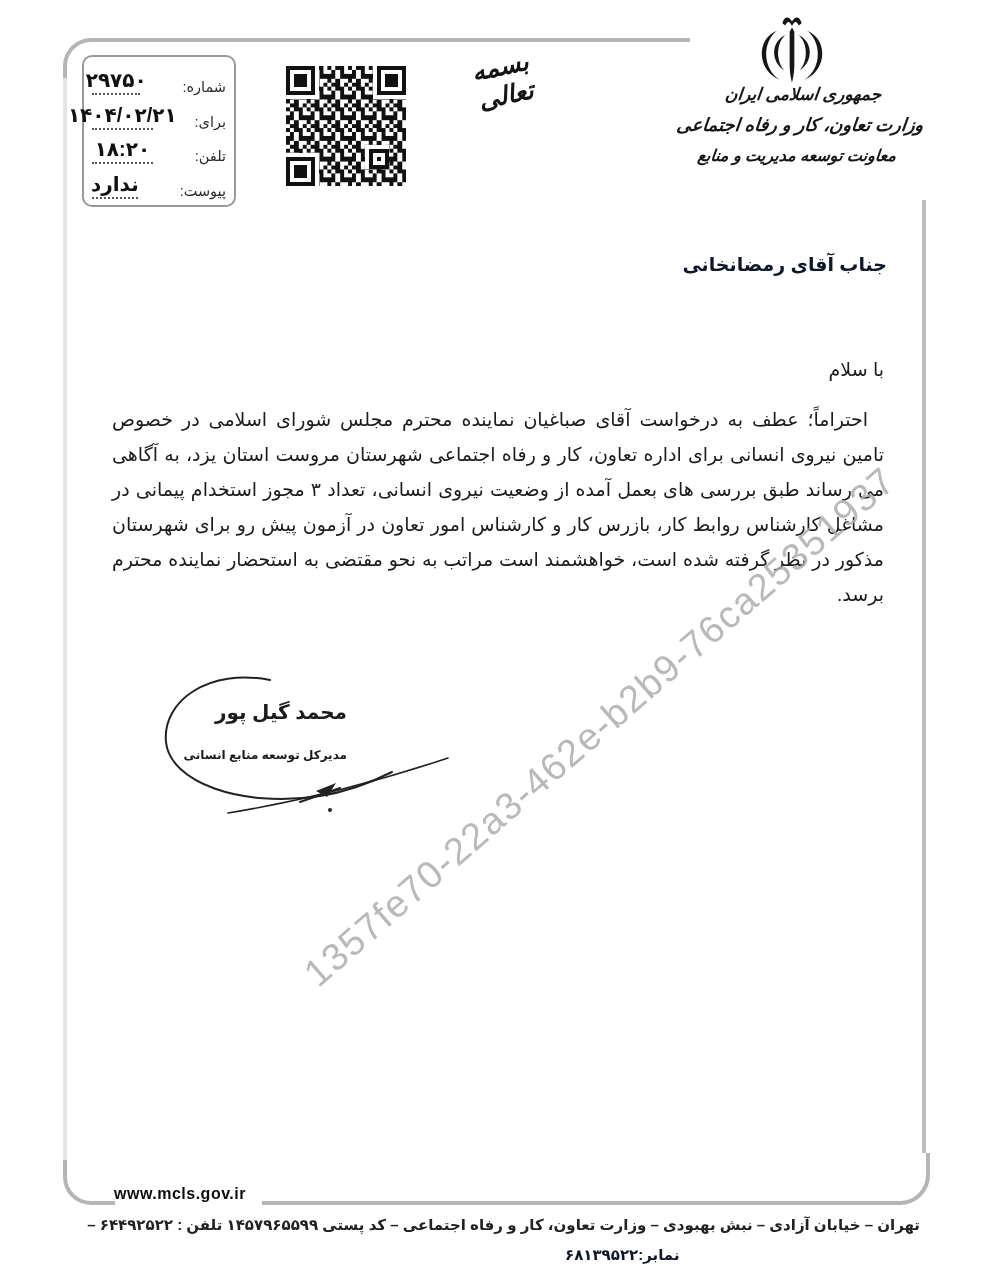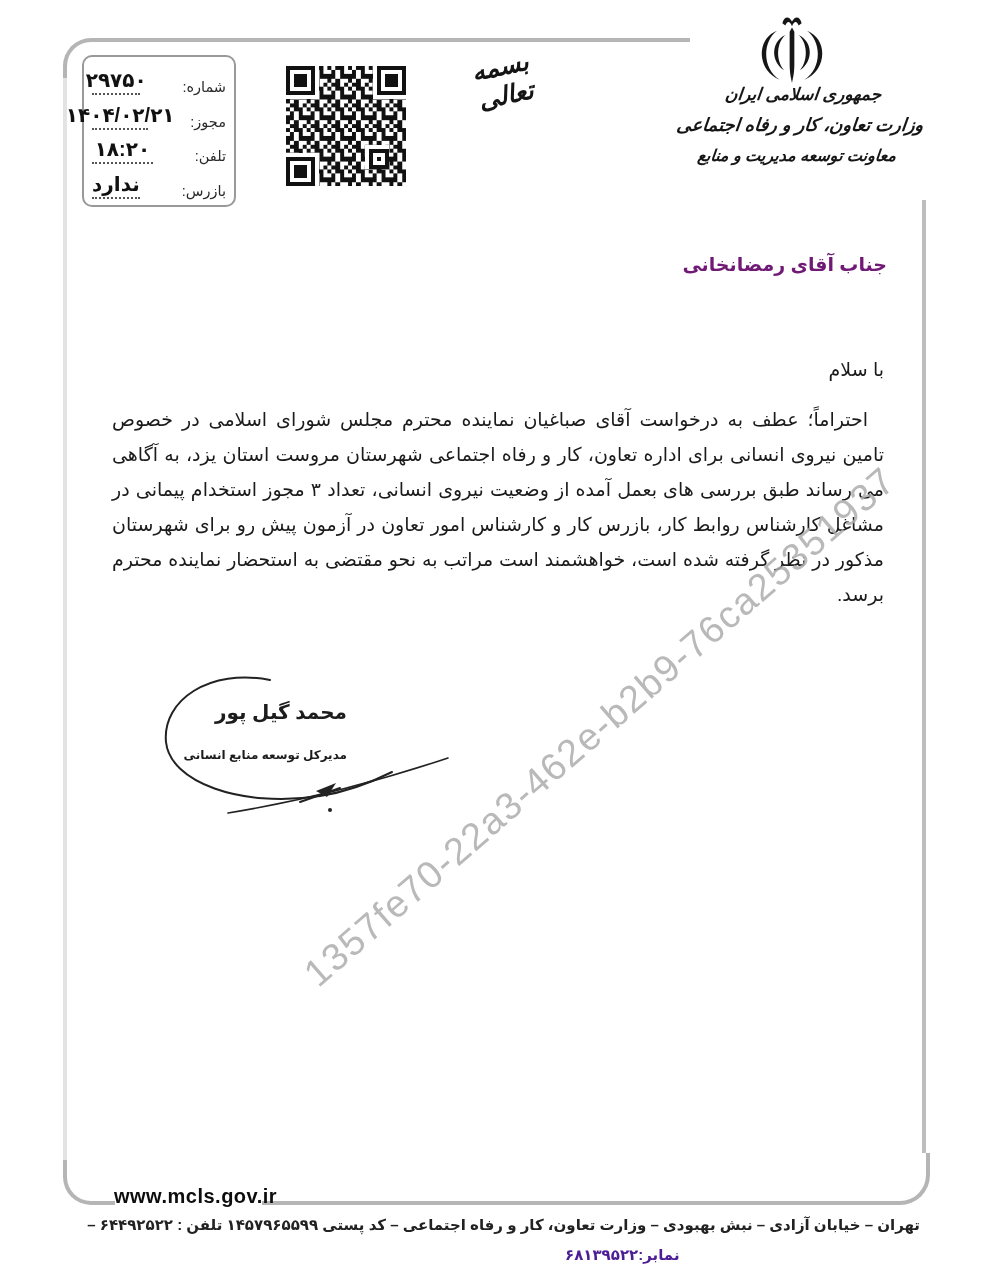--- a/index.html
+++ b/index.html
@@ -47,43 +47,43 @@
   .org-block{
     position:absolute;left:645px;top:80px;width:310px;text-align:center;direction:rtl;
     font-weight:bold;font-style:italic;color:#161616;transform:skewX(-6deg);
   }
   .org-l1{font-size:17px;line-height:30px;}
   .org-l2{font-size:18px;line-height:31px;}
   .org-l3{font-size:16px;line-height:30px;}
 
   
   .recipient{position:absolute;right:102px;top:248px;direction:rtl;text-align:right;
-    font-weight:bold;font-size:19px;line-height:34px;color:#701a75;}
+    font-weight:bold;font-size:19px;line-height:34px;color:#0f172a;}
   .salutation{position:absolute;right:105px;top:358px;direction:rtl;font-size:19px;}
   .body-text{
     position:absolute;right:105px;top:402px;width:772px;direction:rtl;
     font-size:19px;line-height:35px;text-align:justify;text-indent:16px;color:#1b1b1b;
   }
 
   
   .sig-svg{position:absolute;left:150px;top:660px;width:320px;height:180px;}
   .sig-name{position:absolute;right:642px;top:700px;direction:rtl;font-weight:bold;font-size:20px;white-space:nowrap;}
   .sig-title{position:absolute;right:642px;top:748px;direction:rtl;font-weight:bold;font-size:12px;white-space:nowrap;}
 
   
   .watermark{
     position:absolute;left:600px;top:727px;transform:translate(-50%,-50%) rotate(-41deg);
     font-size:38px;letter-spacing:1.5px;color:#adadad;opacity:.85;white-space:nowrap;z-index:5;
     font-family:"Liberation Sans","DejaVu Sans",sans-serif;
   }
 
   
-  .site{position:absolute;left:114px;top:1185px;font-weight:bold;font-size:20px;color:#0d0d0d;letter-spacing:.5px;}
+  .site{position:absolute;left:114px;top:1185px;font-weight:bold;font-size:16px;color:#0d0d0d;letter-spacing:.5px;}
   .address{position:absolute;right:69px;top:1216px;direction:rtl;font-weight:bold;font-size:15px;color:#222;white-space:nowrap;text-align:right;}
-  .fax{position:absolute;left:565px;top:1246px;direction:rtl;font-weight:bold;font-size:15px;color:#4c1d95;white-space:nowrap;}
+  .fax{position:absolute;left:565px;top:1246px;direction:rtl;font-weight:bold;font-size:15px;color:#0f172a;white-space:nowrap;}
 </style>
 </head>
 <body>
 
 <div class="page">
 
   <div class="bseg b-tl"></div>
   <div class="bseg b-top"></div>
   <div class="bseg b-left"></div>
   <div class="bseg b-bl"></div>
@@ -92,33 +92,33 @@
   <div class="bseg b-right"></div>
 
   <div class="meta-box">
     <div class="meta-row">
       <span class="meta-lbl">شماره:</span>
       <span class="meta-leader">
         <span class="meta-val">۲۹۷۵۰</span>
       </span>
     </div>
     <div class="meta-row">
-      <span class="meta-lbl">مجوز:</span>
+      <span class="meta-lbl">برای:</span>
       <span class="meta-leader">
         <span class="meta-val">۱۴۰۴/۰۲/۲۱</span>
       </span>
     </div>
     <div class="meta-row">
       <span class="meta-lbl">تلفن:</span>
       <span class="meta-leader">
         <span class="meta-val">۱۸:۲۰</span>
       </span>
     </div>
     <div class="meta-row">
-      <span class="meta-lbl">بازرس:</span>
+      <span class="meta-lbl">پیوست:</span>
       <span class="meta-leader">
         <span class="meta-val">ندارد</span>
       </span>
     </div>
   </div>
 
   <svg class="qr" viewBox="0 0 29 29" shape-rendering="crispEdges" aria-hidden="true">
     <defs>
       <pattern id="qrp" width="5" height="5" patternUnits="userSpaceOnUse">
         <rect x="0" y="0" width="1" height="1" fill="#111"></rect>

